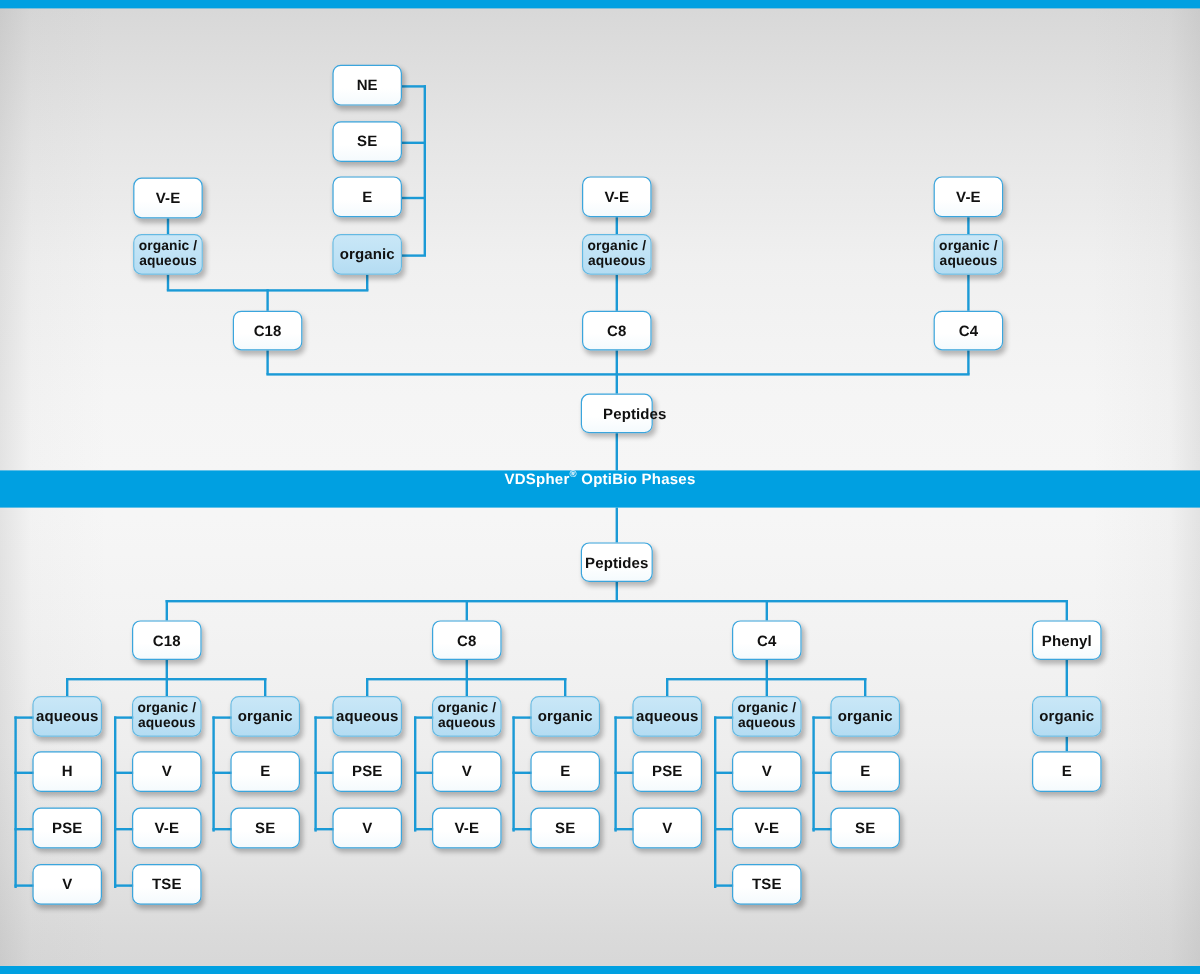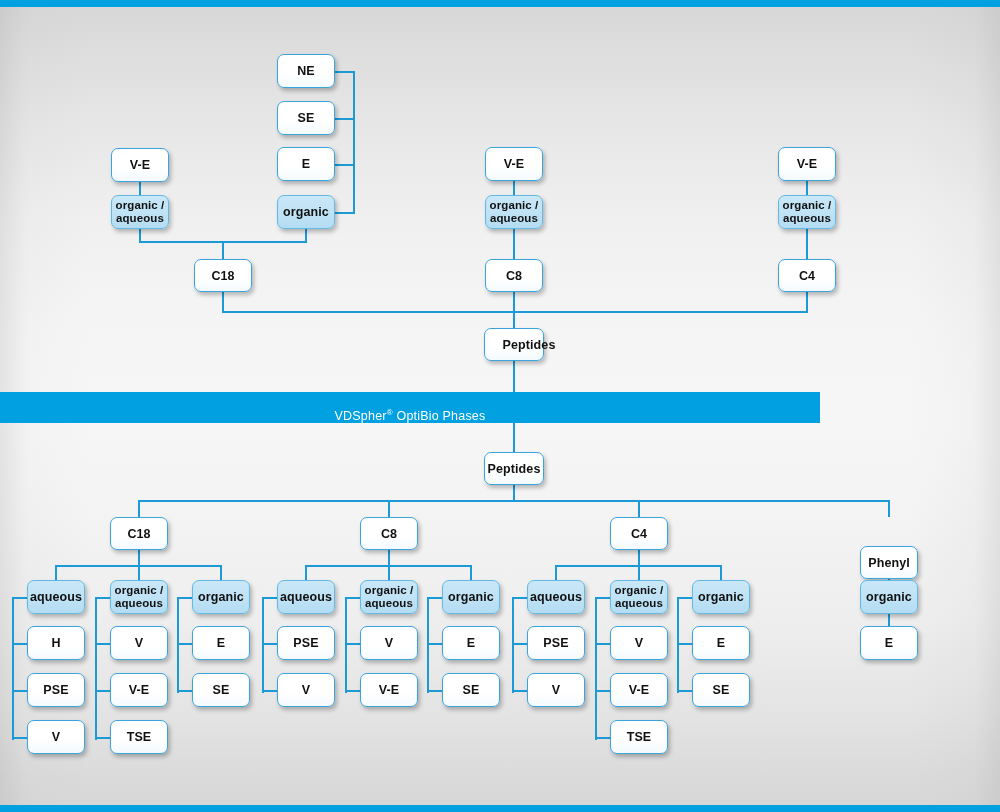--- a/index.html
+++ b/index.html
@@ -68,25 +68,25 @@
   }
   .node.blue{
     background:linear-gradient(to bottom,#c9e7f7 0%,#bfe2f5 55%,#b4dcf2 100%);
     border-color:#63b9e3;
   }
   .node.two{font-size:11.5px;}
   .node .l2{display:block;}
 
   
   #banner{
-    position:absolute;left:0;top:392px;width:820px;height:31px;
+    position:absolute;left:0;top:392px;width:1000px;height:31px;
     background:#00a0e1;
     z-index:5;
-    display:flex;align-items:flex-end;justify-content:center;
-    color:#ffffff;font-weight:normal;font-size:12.5px;
+    display:flex;align-items:flex-start;justify-content:center;
+    color:#ffffff;font-weight:bold;font-size:12.5px;
     letter-spacing:.2px;
   }
   #banner sup{font-size:8px;vertical-align:super;line-height:0;}
   .banner-text{display:inline-block;}
 </style>
 </head>
 <body>
 
 <div id="stage">
 
@@ -183,21 +183,21 @@
 
   <div class="node" style="left:110px;top:517px;width:58px;height:33px;">
       <span>C18</span>
     </div>
   <div class="node" style="left:360px;top:517px;width:58px;height:33px;">
       <span>C8</span>
     </div>
   <div class="node" style="left:610px;top:517px;width:58px;height:33px;">
       <span>C4</span>
     </div>
-  <div class="node" style="left:860px;top:546px;width:58px;height:33px;">
+  <div class="node" style="left:860px;top:517px;width:58px;height:33px;">
       <span>Phenyl</span>
     </div>
 
   <div class="ln lnv" style="left:138px;top:550px;height:16px;"></div>
   <div class="ln lnh" style="left:55px;top:565px;width:167px;"></div>
   <div class="ln lnv" style="left:55px;top:565px;height:15px;"></div>
   <div class="ln lnv" style="left:138px;top:565px;height:15px;"></div>
   <div class="ln lnv" style="left:220px;top:565px;height:15px;"></div>
 
   <div class="node blue" style="left:27px;top:580px;width:58px;height:34px;">

